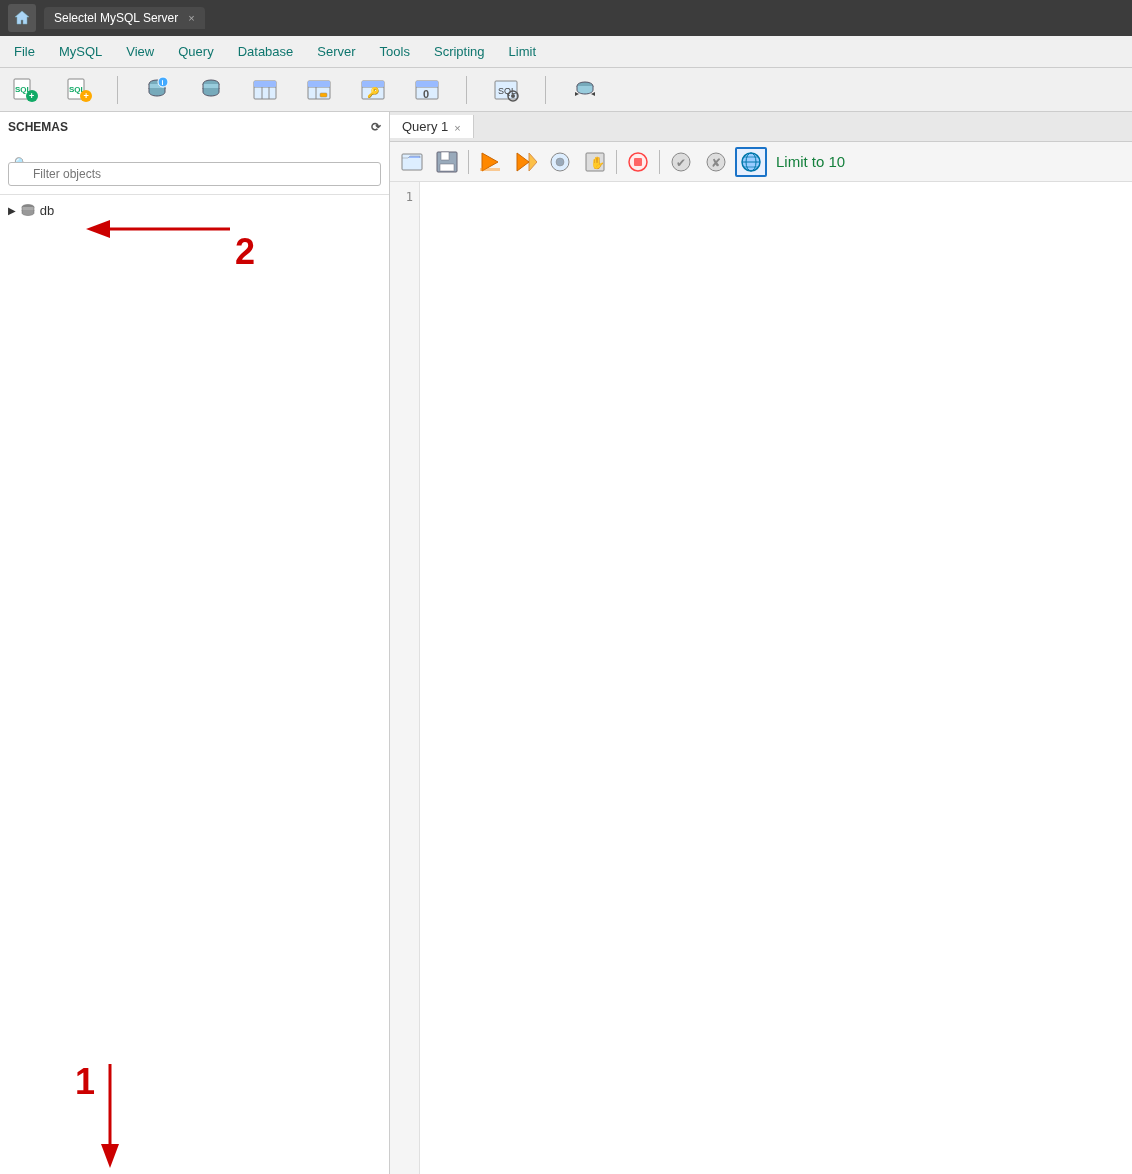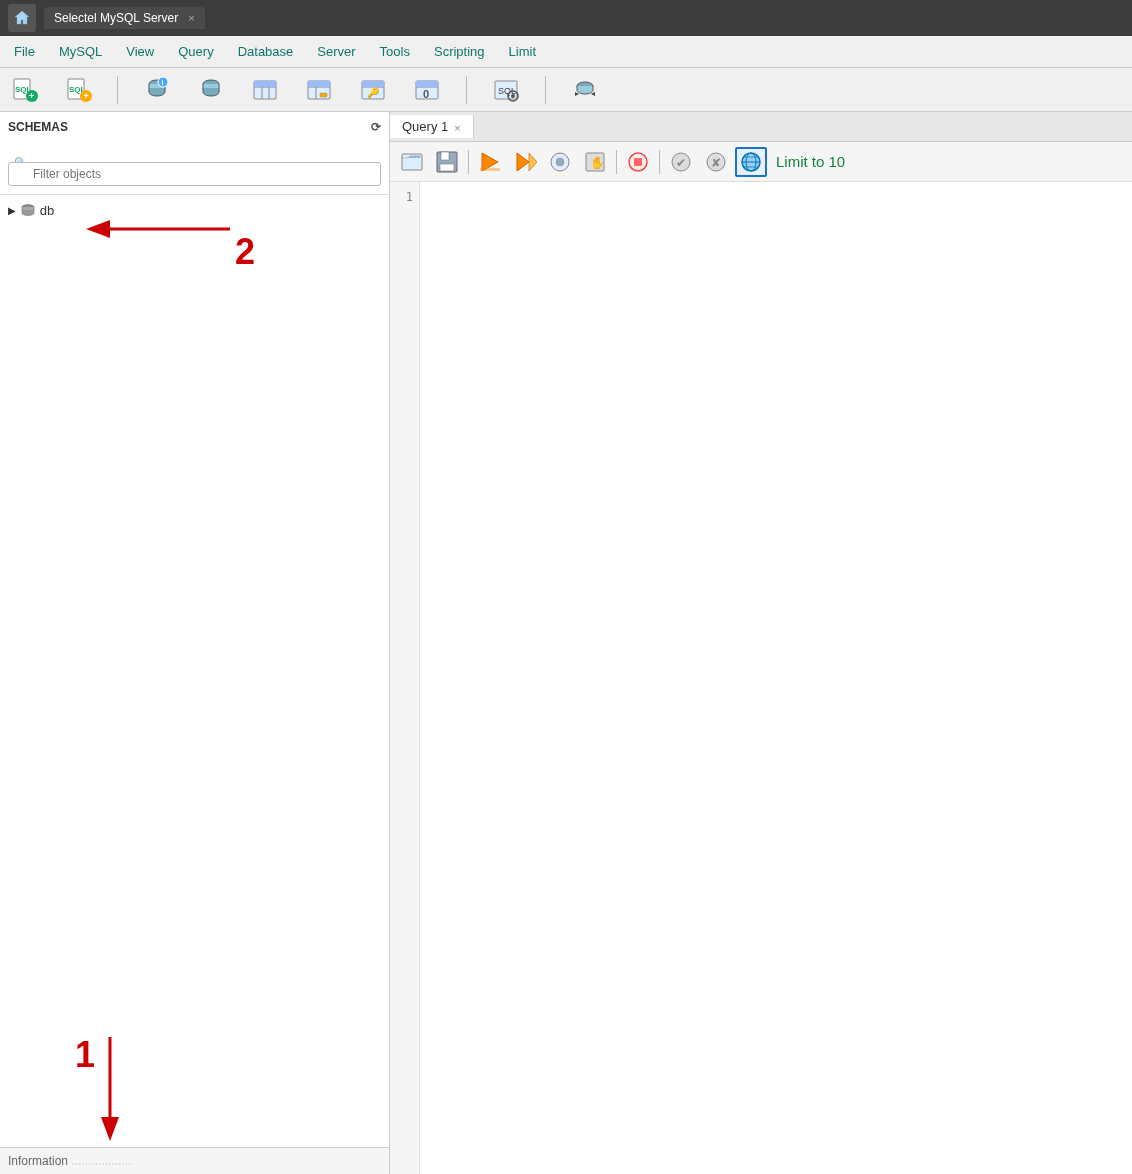--- a/index.html
+++ b/index.html
@@ -484,24 +484,20 @@
         <defs>
           <marker id="arrowhead1" markerWidth="8" markerHeight="6" refX="0" refY="3" orient="auto">
             <polygon points="0 0, 8 3, 0 6" fill="#cc0000"></polygon>
           </marker>
         </defs>
         <line x1="50" y1="10" x2="50" y2="90" stroke="#cc0000" stroke-width="3" marker-end="url(#arrowhead1)"></line>
         <text x="15" y="40" font-size="36" fill="#cc0000" font-weight="bold">1</text>
       </svg>
     </div>
 
-    <div class="bottom-info">
-      <span>Information</span>
-      <span style="color:#ccc;">..................</span>
-    </div>
   </div>
 
   <div class="query-panel">
 
     <div class="query-tabs">
       <div class="query-tab active">
         <span>Query 1</span>
         <span class="query-tab-close">×</span>
       </div>
     </div>

